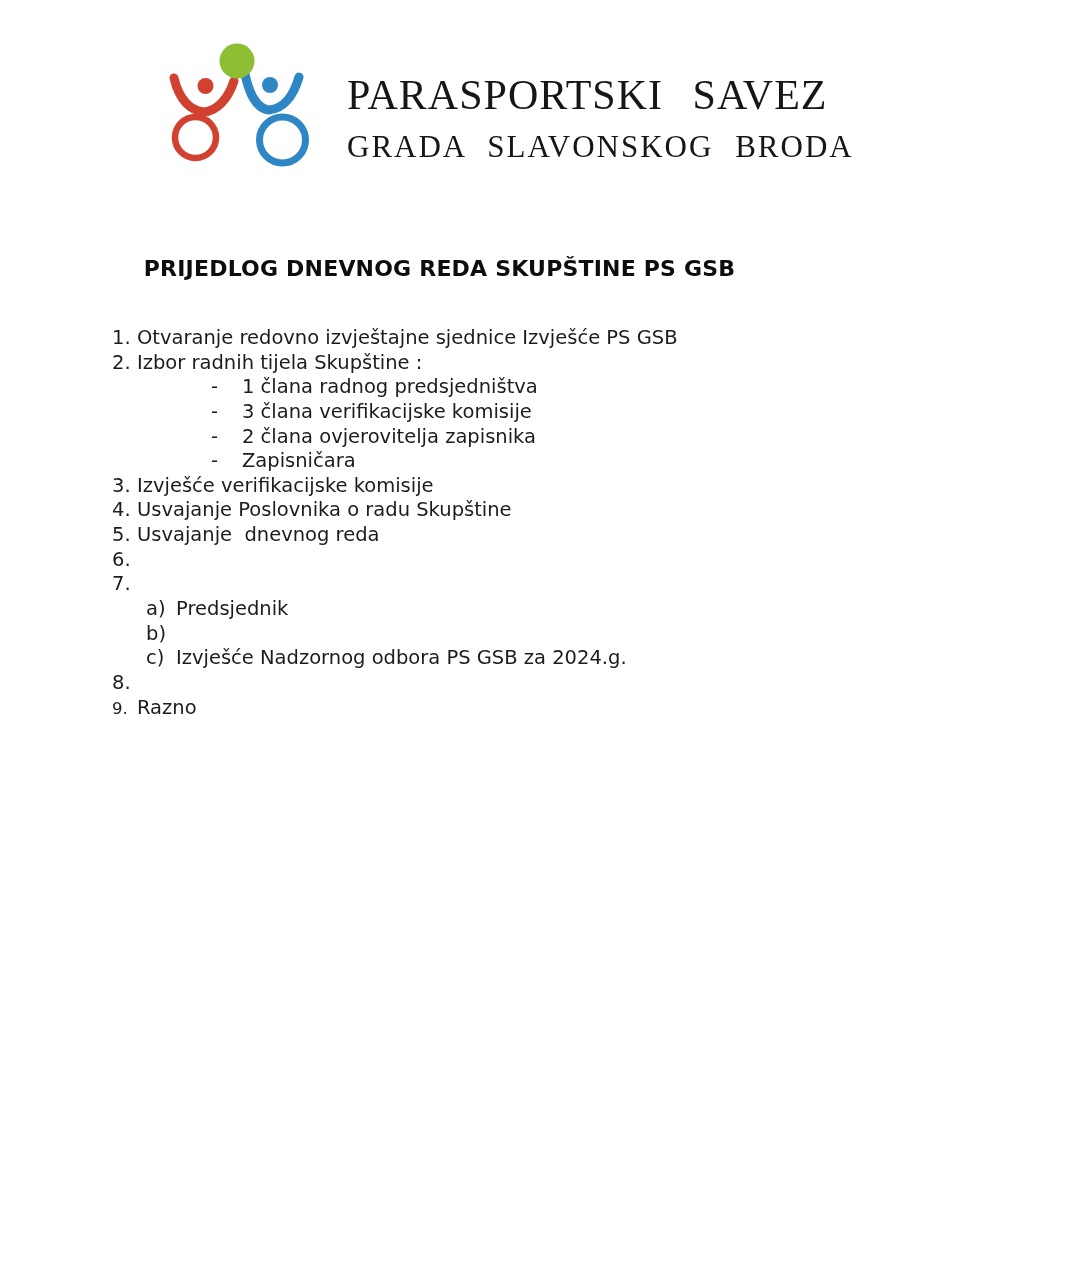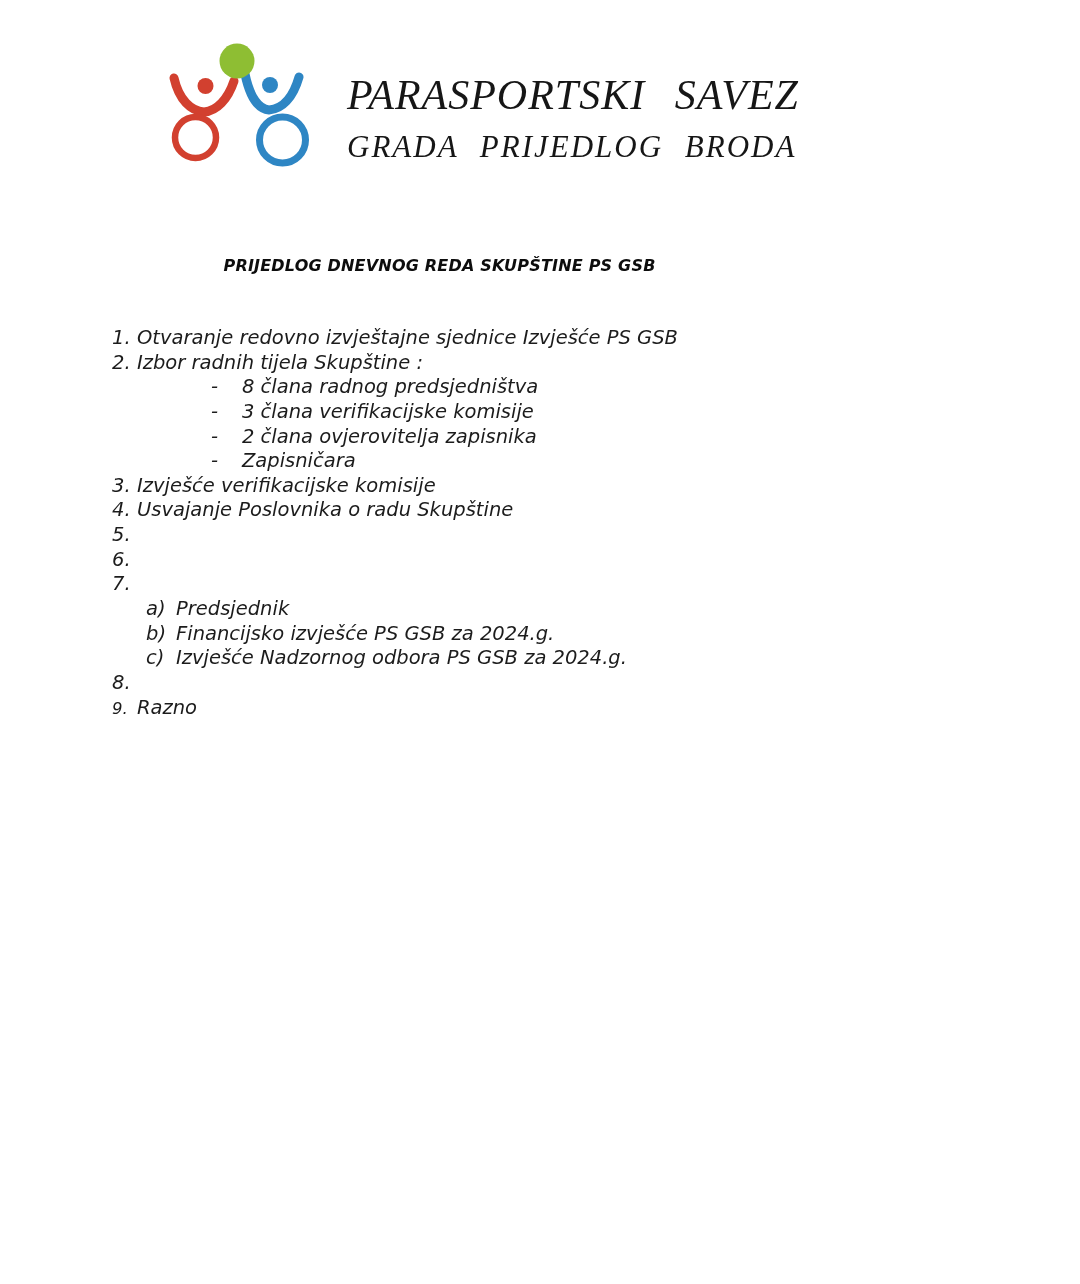--- a/index.html
+++ b/index.html
@@ -8,21 +8,20 @@
     background: #ffffff;
   }
   .page {
     position: relative;
     width: 879px;
     height: 1284px;
     background: #ffffff;
     overflow: hidden;
     font-family: "DejaVu Sans", sans-serif;
     color: #1c1c1c;
-    font-style: italic;
   }
 
   
   .header {
     position: absolute;
     left: 163px;
     top: 40px;
     display: flex;
     align-items: flex-start;
   }
@@ -54,21 +53,21 @@
     font-weight: 400;
   }
 
   
   .doc-title {
     position: absolute;
     top: 256px;
     left: 0;
     width: 100%;
     text-align: center;
-    font-size: 16px;
+    font-size: 22px;
     font-weight: bold;
     letter-spacing: 0.2px;
     color: #0d0d0d;
   }
 
   
   .agenda {
     position: absolute;
     top: 326px;
     left: 0;
@@ -109,38 +108,38 @@
 
       <path d="M 242,74 C 247,98 256,109 266,110 C 279,109 290,98 296,77" fill="none" stroke="#2e86c4" stroke-width="9" stroke-linecap="round"></path>
       <circle cx="267" cy="85" r="8" fill="#2e86c4"></circle>
       <circle cx="279.5" cy="140" r="23" fill="none" stroke="#2e86c4" stroke-width="7"></circle>
 
       <circle cx="234" cy="61" r="17.5" fill="#8ebe33"></circle>
     </svg>
 
     <div class="org-names">
       <div class="org-line1">PARASPORTSKI SAVEZ</div>
-      <div class="org-line2">GRADA PRIJEDLOG BRODA</div>
+      <div class="org-line2">GRADA SLAVONSKOG BRODA</div>
     </div>
   </div>
 
   <div class="doc-title">PRIJEDLOG DNEVNOG REDA SKUPŠTINE PS GSB</div>
 
   <div class="agenda">
       <div class="agenda-row level-item">
       <span class="marker">1.</span>
       <span class="text">Otvaranje redovno izvještajne sjednice Izvješće PS GSB</span>
     </div>
       <div class="agenda-row level-item">
       <span class="marker">2.</span>
       <span class="text">Izbor radnih tijela Skupštine :</span>
     </div>
       <div class="agenda-row level-dash">
       <span class="marker">-</span>
-      <span class="text">8 člana radnog predsjedništva</span>
+      <span class="text">1 člana radnog predsjedništva</span>
     </div>
       <div class="agenda-row level-dash">
       <span class="marker">-</span>
       <span class="text">3 člana verifikacijske komisije</span>
     </div>
       <div class="agenda-row level-dash">
       <span class="marker">-</span>
       <span class="text">2 člana ovjerovitelja zapisnika</span>
     </div>
       <div class="agenda-row level-dash">
@@ -150,34 +149,34 @@
       <div class="agenda-row level-item">
       <span class="marker">3.</span>
       <span class="text">Izvješće verifikacijske komisije</span>
     </div>
       <div class="agenda-row level-item">
       <span class="marker">4.</span>
       <span class="text">Usvajanje Poslovnika o radu Skupštine</span>
     </div>
       <div class="agenda-row level-item">
       <span class="marker">5.</span>
+      <span class="text">Usvajanje  dnevnog reda</span>
     </div>
       <div class="agenda-row level-item">
       <span class="marker">6.</span>
     </div>
       <div class="agenda-row level-item">
       <span class="marker">7.</span>
     </div>
       <div class="agenda-row level-letter">
       <span class="marker">a)</span>
       <span class="text">Predsjednik</span>
     </div>
       <div class="agenda-row level-letter">
       <span class="marker">b)</span>
-      <span class="text">Financijsko izvješće PS GSB za 2024.g.</span>
     </div>
       <div class="agenda-row level-letter">
       <span class="marker">c)</span>
       <span class="text">Izvješće Nadzornog odbora PS GSB za 2024.g.</span>
     </div>
       <div class="agenda-row level-item">
       <span class="marker">8.</span>
     </div>
       <div class="agenda-row level-item">
       <span class="marker small">9.</span>

